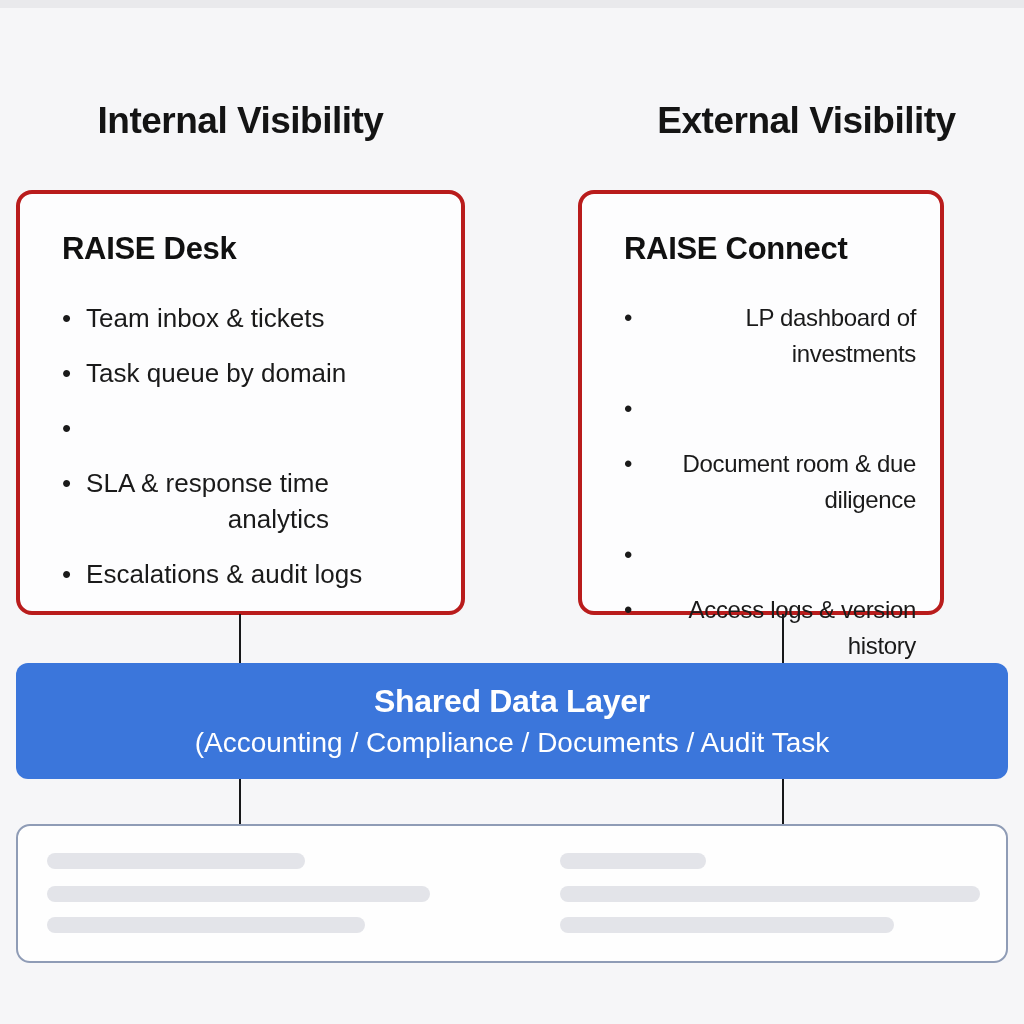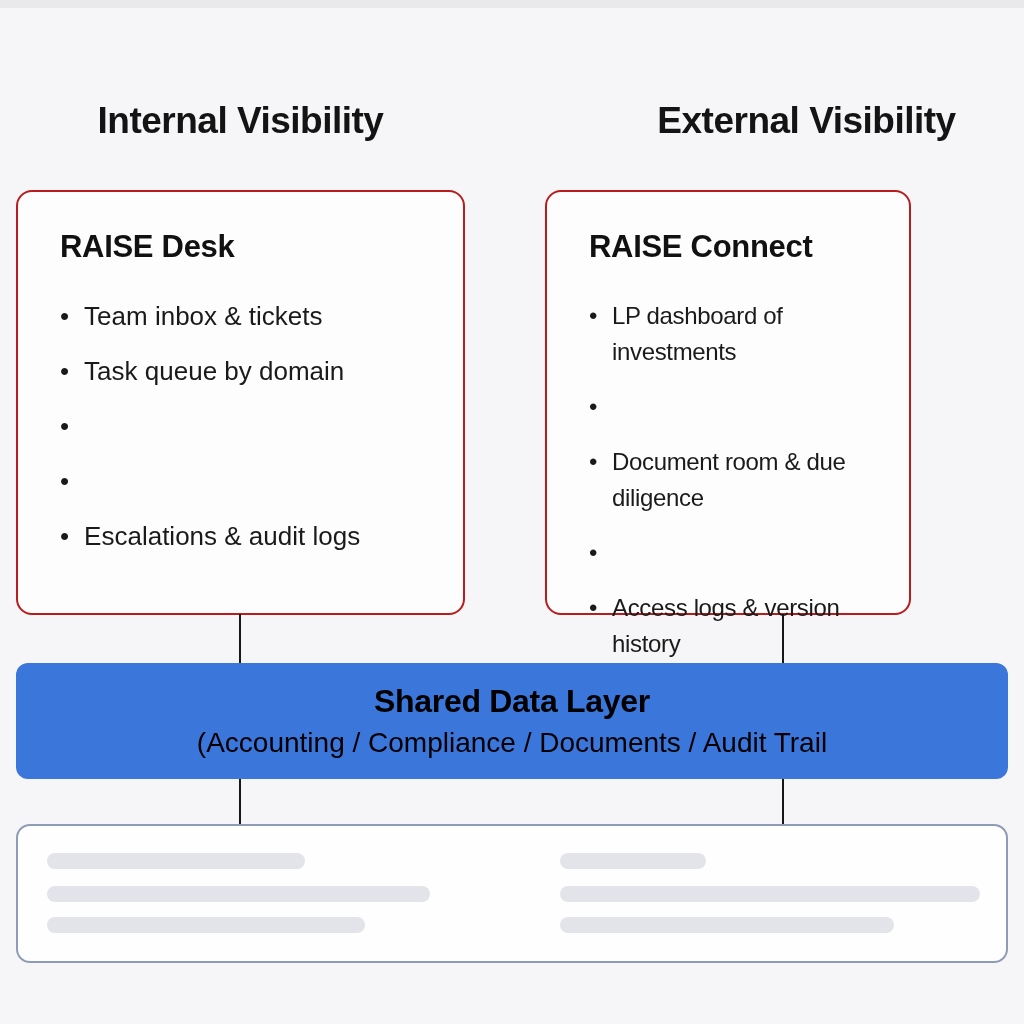--- a/index.html
+++ b/index.html
@@ -25,27 +25,27 @@
     color:#141414;
   }
   .col-header.left{left:16px;width:449px;}
   .col-header.right{left:581px;width:451px;}
 
   .card{
     position:absolute;
     top:182px;
     height:425px;
     background:#fdfdfe;
-    border:2px solid #b91c1c;
+    border:4px solid #b91c1c;
     border-radius:16px;
     box-sizing:border-box;
     padding:36px 24px 0 42px;
   }
   .card-left{left:16px;width:449px;}
-  .card-right{left:545px;width:366px;}
+  .card-right{left:578px;width:366px;}
 
   .card-title{
     font-size:31px;
     font-weight:bold;
     letter-spacing:-0.3px;
     line-height:38px;
     color:#111;
   }
   ul.bullets{
     list-style:none;
@@ -64,20 +64,21 @@
   .card-right .bullet-item{
     font-size:24px;
     letter-spacing:-0.35px;
   }
   .bullet-dot{
     flex:0 0 auto;
     line-height:36px;
   }
   .bullet-text{
     white-space:pre-line;
+    text-align:right;
   }
 
   .connector{
     position:absolute;
     width:2px;
     background:#17181a;
   }
   .connector.c-top{top:606px;height:50px;}
   .connector.c-bottom{top:770px;height:47px;}
   .connector.c-left{left:239px;}
@@ -87,21 +88,21 @@
     position:absolute;
     left:16px;top:655px;
     width:992px;height:116px;
     border-radius:12px;
     box-sizing:border-box;
     display:flex;
     flex-direction:column;
     align-items:center;
     justify-content:center;
     gap:6px;
-    color:#000000;
+    color:#ffffff;
     background:#3b76db;
   }
   .banner-title{
     font-size:32px;
     font-weight:bold;
     letter-spacing:-0.3px;
     line-height:38px;
   }
   .banner-subtitle{
     font-size:28px;
@@ -147,20 +148,22 @@
       </li>
       <li class="bullet-item">
         <span class="bullet-dot">•</span>
         <span class="bullet-text">Task queue by domain</span>
       </li>
       <li class="bullet-item">
         <span class="bullet-dot">•</span>
       </li>
       <li class="bullet-item">
         <span class="bullet-dot">•</span>
+        <span class="bullet-text">SLA &amp; response time
+analytics</span>
       </li>
       <li class="bullet-item">
         <span class="bullet-dot">•</span>
         <span class="bullet-text">Escalations &amp; audit logs</span>
       </li>
     </ul>
   </div>
 
   <div class="card card-right">
     <div class="card-title">RAISE Connect</div>
@@ -186,21 +189,21 @@
     </ul>
   </div>
 
   <div class="connector c-top c-left"></div>
   <div class="connector c-top c-right"></div>
   <div class="connector c-bottom c-left"></div>
   <div class="connector c-bottom c-right"></div>
 
   <div class="banner" style="background: rgb(59, 118, 219);">
     <div class="banner-title">Shared Data Layer</div>
-    <div class="banner-subtitle">(Accounting / Compliance / Documents / Audit Trail</div>
+    <div class="banner-subtitle">(Accounting / Compliance / Documents / Audit Task</div>
   </div>
 
   <div class="bottom-panel">
     <div class="skeleton-bar bar-l row-1" style="background: rgb(227, 228, 233); width: 258px;"></div>
     <div class="skeleton-bar bar-l row-2" style="background: rgb(227, 228, 233); width: 383px;"></div>
     <div class="skeleton-bar bar-l row-3" style="background: rgb(227, 228, 233); width: 318px;"></div>
     <div class="skeleton-bar bar-r row-1" style="background: rgb(227, 228, 233); width: 146px;"></div>
     <div class="skeleton-bar bar-r row-2" style="background: rgb(227, 228, 233); width: 420px;"></div>
     <div class="skeleton-bar bar-r row-3" style="background: rgb(227, 228, 233); width: 334px;"></div>
   </div>

